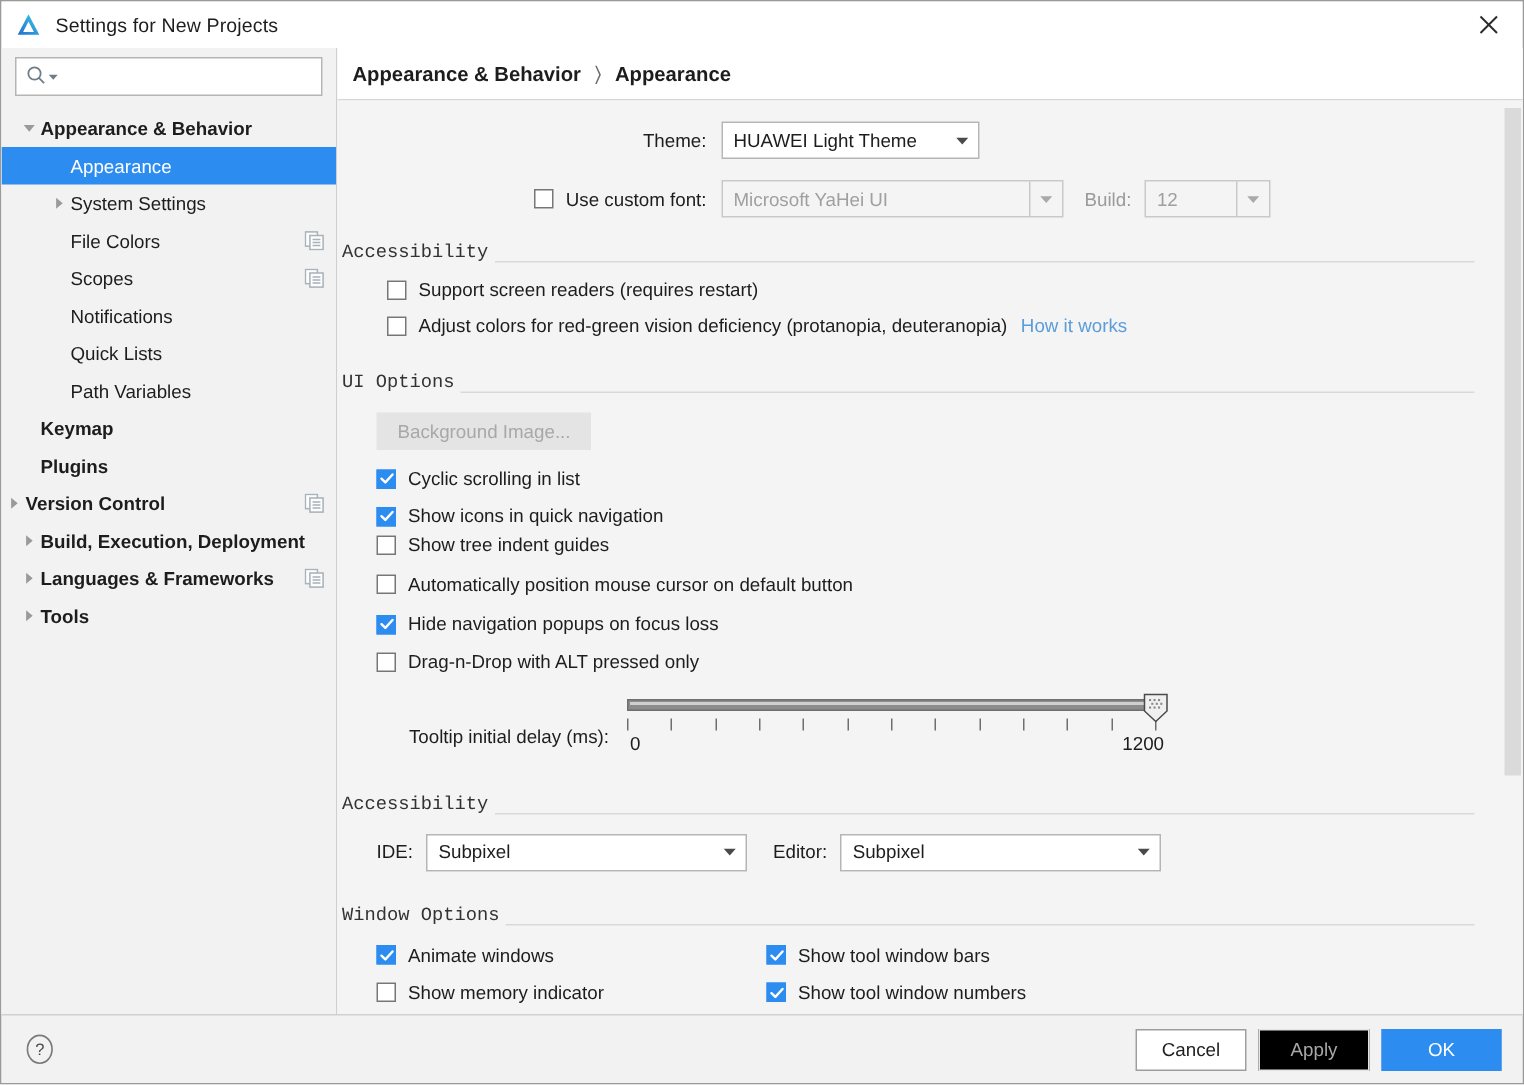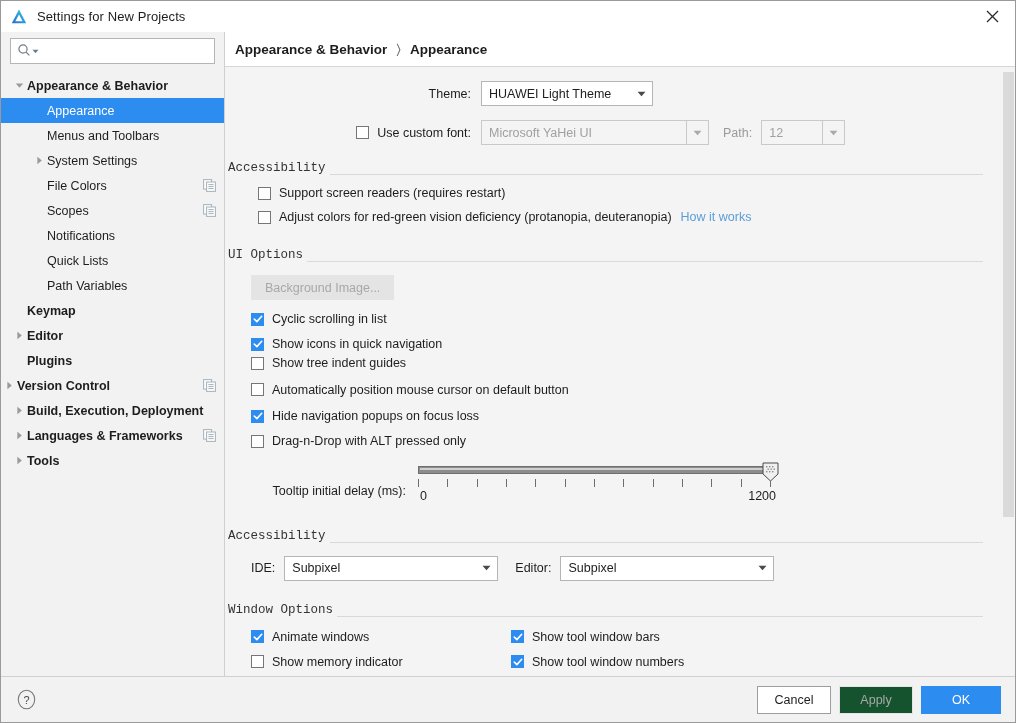--- a/index.html
+++ b/index.html
@@ -274,21 +274,21 @@
   .fbtn {
     height: 28px;
     min-width: 74px;
     font-family: "Liberation Sans", sans-serif;
     font-size: 12.5px;
     border: 1px solid #9d9d9d;
     background: #ffffff;
     color: #1d1d1d;
     padding: 0 14px;
   }
-  .fbtn.apply { background: #14532d; color: #a8a8a8; border-color: #e4e4e4; }
+  .fbtn.apply { background: #000000; color: #a8a8a8; border-color: #e4e4e4; }
   .fbtn.ok { background: #2d8cf0; color: #ffffff; border-color: #2d8cf0; min-width: 80px; }
 </style>
 </head>
 <body>
 
 <div class="window">
 
   <div class="titlebar">
     <svg class="app-logo" viewBox="0 0 18 18">
       <defs>
@@ -336,24 +336,20 @@
                 <path d="M0.8 2.4 L8.2 2.4 L4.5 6.8 Z" fill="#9a9a9a"></path>
               </svg>
             </span>
             <span class="tree-label bold">Appearance &amp; Behavior</span>
           </div>
           <div class="tree-row selected" style="padding-left: 30px;">
             <span class="twisty"></span>
             <span class="tree-label">Appearance</span>
           </div>
           <div class="tree-row" style="padding-left: 30px;">
-            <span class="twisty"></span>
-            <span class="tree-label">Menus and Toolbars</span>
-          </div>
-          <div class="tree-row" style="padding-left: 30px;">
             <span class="twisty">
               <svg width="9" height="9" viewBox="0 0 9 9">
                 <path d="M2.4 0.8 L6.8 4.5 L2.4 8.2 Z" fill="#9a9a9a"></path>
               </svg>
             </span>
             <span class="tree-label">System Settings</span>
           </div>
           <div class="tree-row" style="padding-left: 30px;">
             <span class="twisty"></span>
             <span class="tree-label">File Colors</span>
@@ -388,28 +384,20 @@
             <span class="twisty"></span>
             <span class="tree-label">Quick Lists</span>
           </div>
           <div class="tree-row" style="padding-left: 30px;">
             <span class="twisty"></span>
             <span class="tree-label">Path Variables</span>
           </div>
           <div class="tree-row" style="padding-left: 10px;">
             <span class="twisty"></span>
             <span class="tree-label bold">Keymap</span>
-          </div>
-          <div class="tree-row" style="padding-left: 10px;">
-            <span class="twisty">
-              <svg width="9" height="9" viewBox="0 0 9 9">
-                <path d="M2.4 0.8 L6.8 4.5 L2.4 8.2 Z" fill="#9a9a9a"></path>
-              </svg>
-            </span>
-            <span class="tree-label bold">Editor</span>
           </div>
           <div class="tree-row" style="padding-left: 10px;">
             <span class="twisty"></span>
             <span class="tree-label bold">Plugins</span>
           </div>
           <div class="tree-row" style="">
             <span class="twisty">
               <svg width="9" height="9" viewBox="0 0 9 9">
                 <path d="M2.4 0.8 L6.8 4.5 L2.4 8.2 Z" fill="#9a9a9a"></path>
               </svg>
@@ -492,21 +480,21 @@
               </label>
             </div>
             <div class="combo disabled split" style="width:228px;">
               <span>Microsoft YaHei UI</span>
               <span class="arrow">
                 <svg width="9" height="6" viewBox="0 0 9 6">
                     <path d="M0.5 0.8 L8.5 0.8 L4.5 5.3 Z" fill="#a9a9a9"></path>
                   </svg>
               </span>
             </div>
-            <span class="lbl dim" style="margin-left:14px;">Path:</span>
+            <span class="lbl dim" style="margin-left:14px;">Build:</span>
             <div class="combo disabled split" style="width:84px; margin-left:9px;">
               <span>12</span>
               <span class="arrow">
                 <svg width="9" height="6" viewBox="0 0 9 6">
                     <path d="M0.5 0.8 L8.5 0.8 L4.5 5.3 Z" fill="#a9a9a9"></path>
                   </svg>
               </span>
             </div>
           </div>
 

